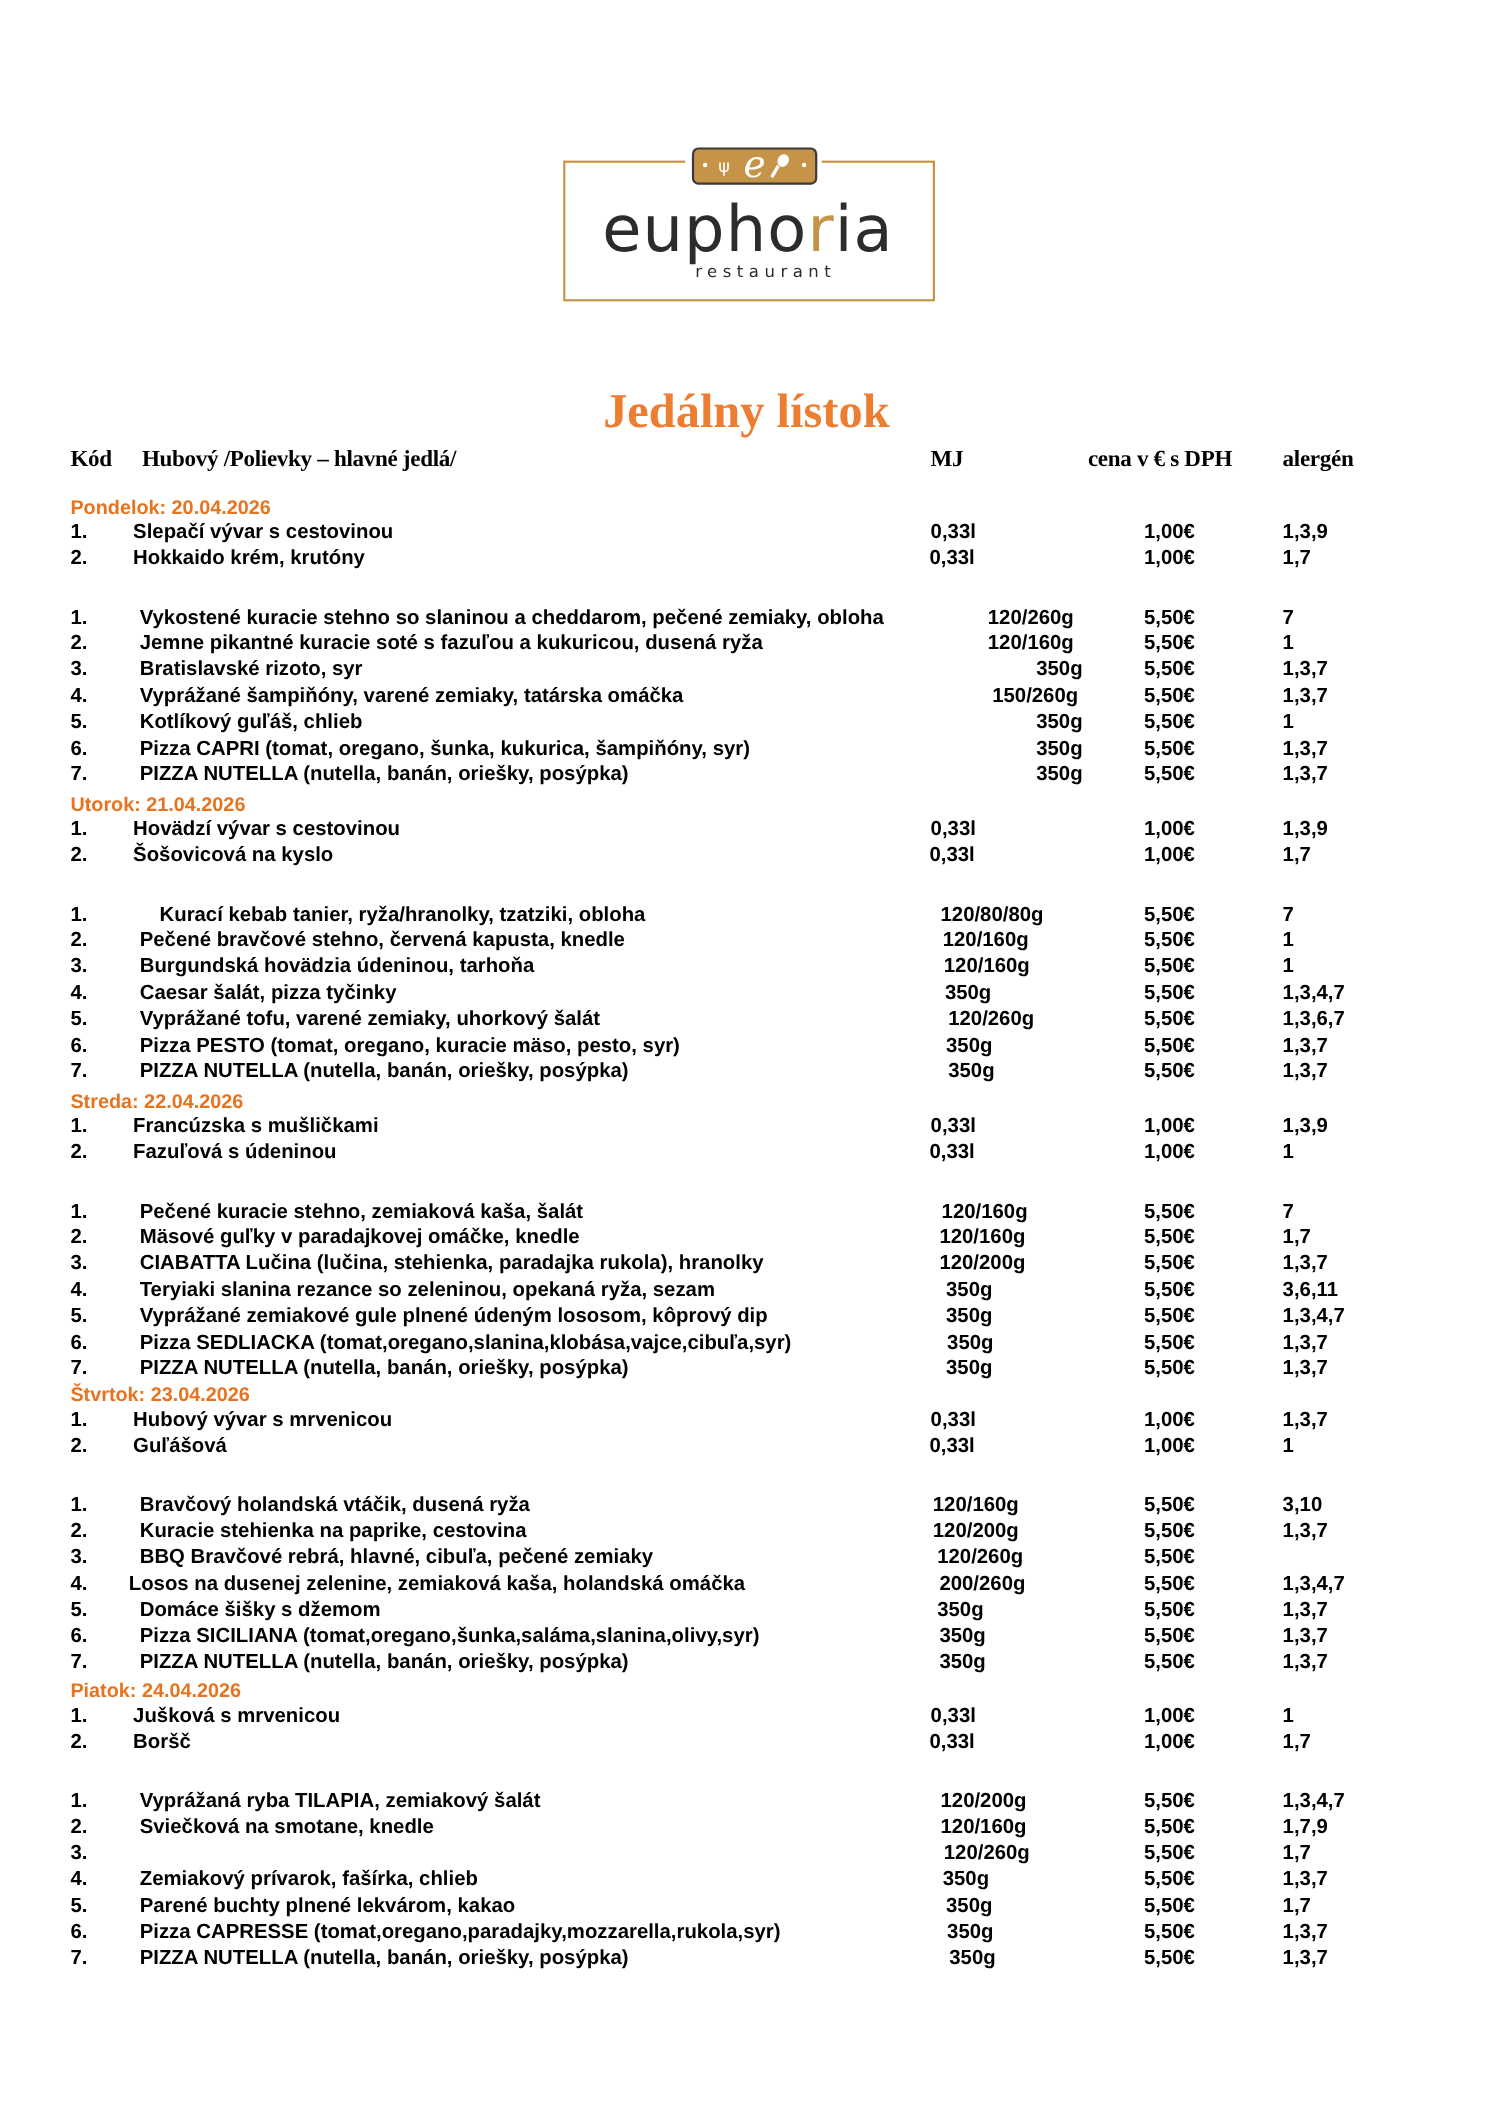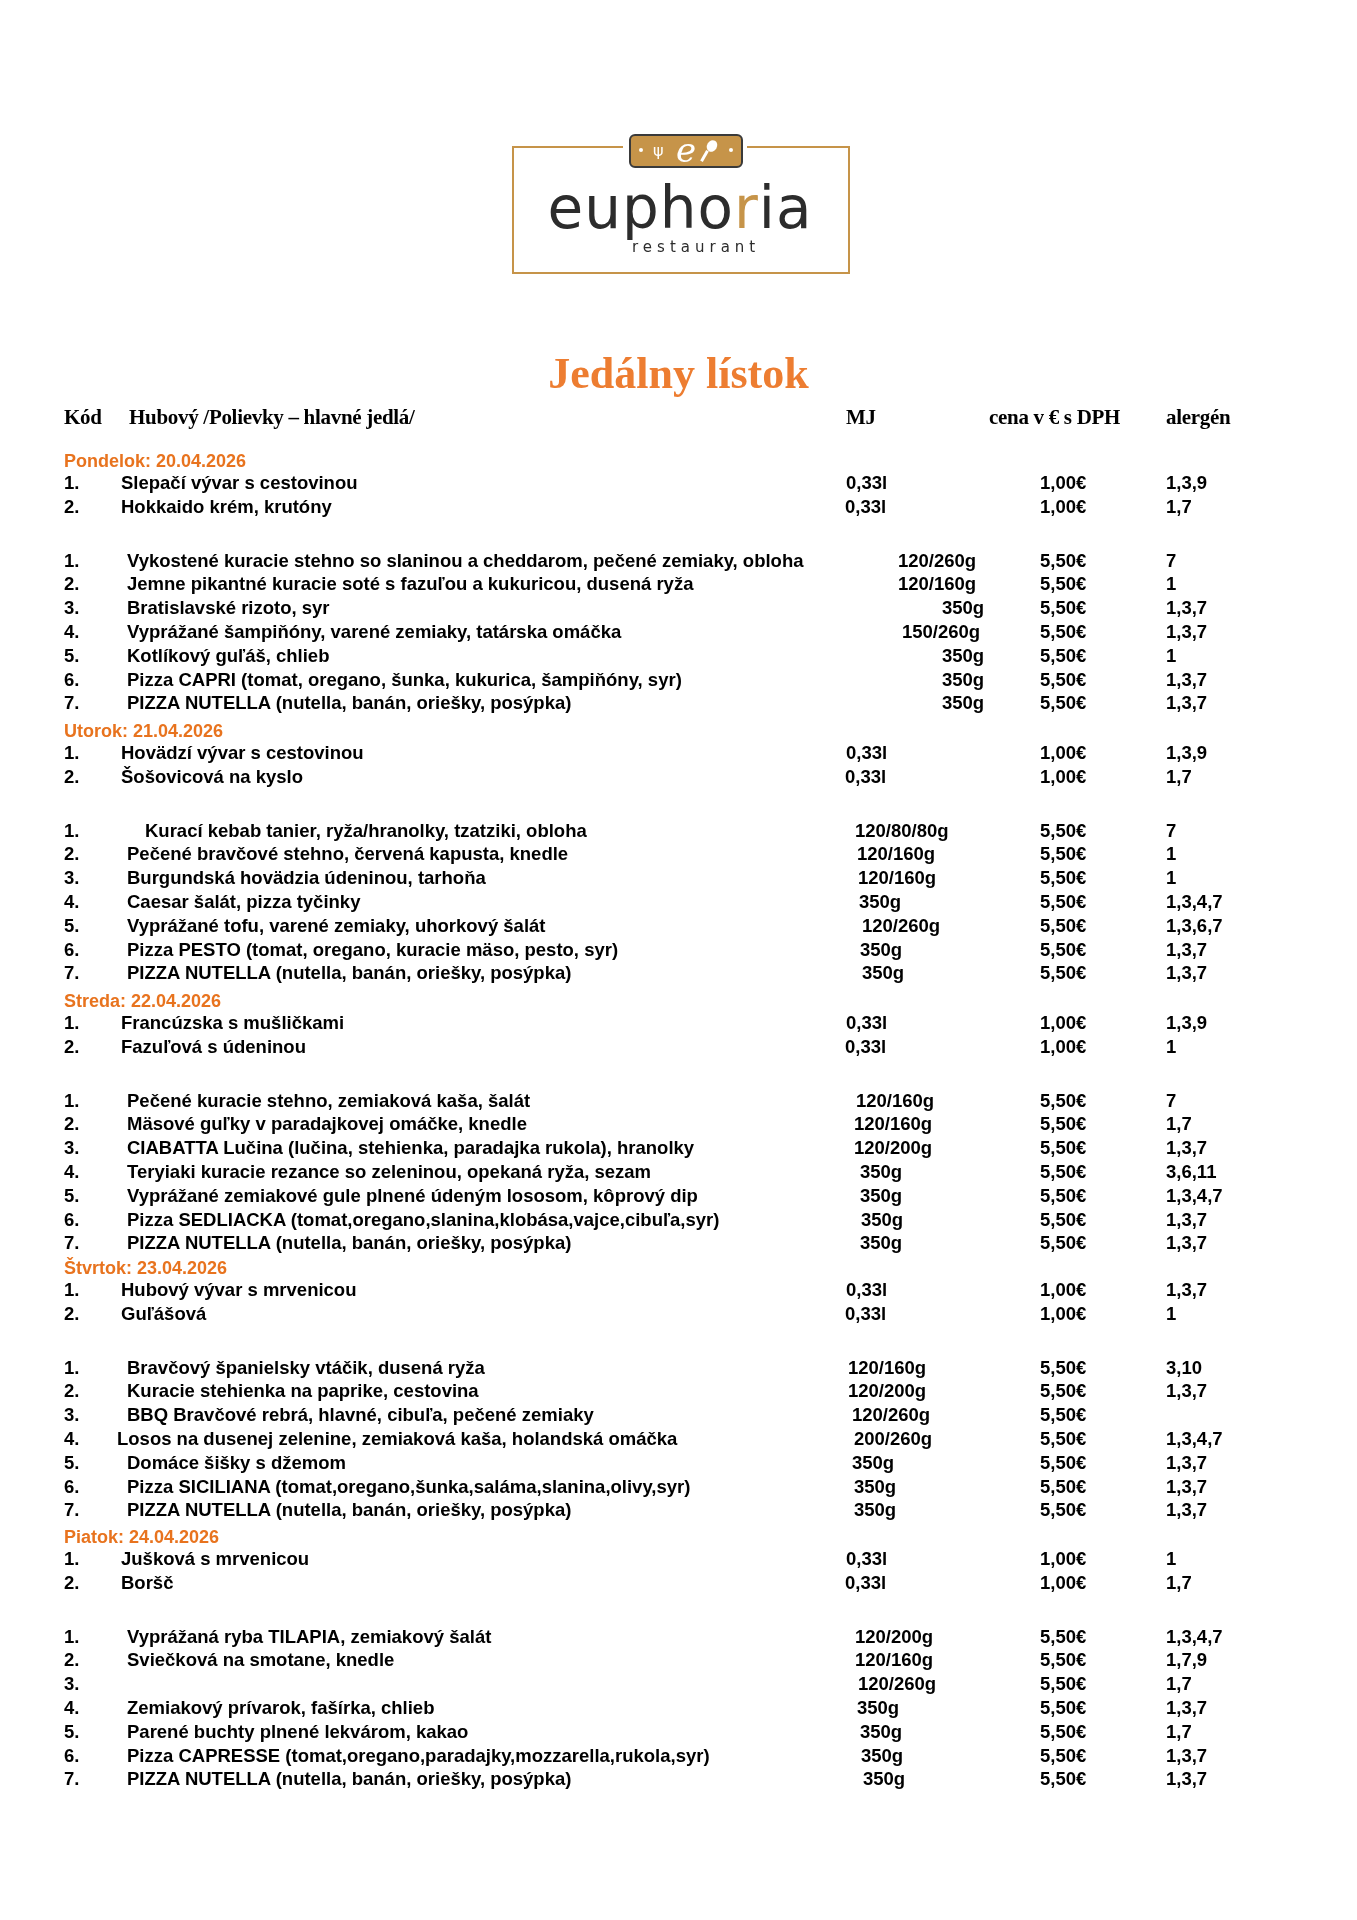--- a/index.html
+++ b/index.html
@@ -217,21 +217,21 @@
     </div>
     <div class="row" style="top: 1136.2px;">
       <span style="left: 64px;">3.</span>
       <span style="left: 127px;">CIABATTA  Lučina (lučina, stehienka, paradajka rukola), hranolky</span>
       <span style="left: 854px;">120/200g</span>
       <span style="left: 1040px;">5,50€</span>
       <span style="left: 1166px;">1,3,7</span>
     </div>
     <div class="row" style="top: 1160px;">
       <span style="left: 64px;">4.</span>
-      <span style="left: 127px;">Teryiaki kuracie rezance so zeleninou, opekaná ryža, sezam</span>
+      <span style="left: 127px;">Teryiaki slanina rezance so zeleninou, opekaná ryža, sezam</span>
       <span style="left: 860px;">350g</span>
       <span style="left: 1040px;">5,50€</span>
       <span style="left: 1166px;">3,6,11</span>
     </div>
     <div class="row" style="top: 1183.8px;">
       <span style="left: 64px;">5.</span>
       <span style="left: 127px;">Vyprážané zemiakové gule plnené údeným lososom, kôprový dip</span>
       <span style="left: 860px;">350g</span>
       <span style="left: 1040px;">5,50€</span>
       <span style="left: 1166px;">1,3,4,7</span>
@@ -260,21 +260,21 @@
     </div>
     <div class="row" style="top: 1301.8px;">
       <span style="left: 64px;">2.</span>
       <span style="left: 121px;">Guľášová</span>
       <span style="left: 845px;">0,33l</span>
       <span style="left: 1040px;">1,00€</span>
       <span style="left: 1166px;">1</span>
     </div>
     <div class="row" style="top: 1355.6px;">
       <span style="left: 64px;">1.</span>
-      <span style="left: 127px;">Bravčový španielsky vtáčik, dusená ryža</span>
+      <span style="left: 127px;">Bravčový holandská vtáčik, dusená ryža</span>
       <span style="left: 848px;">120/160g</span>
       <span style="left: 1040px;">5,50€</span>
       <span style="left: 1166px;">3,10</span>
     </div>
     <div class="row" style="top: 1379.4px;">
       <span style="left: 64px;">2.</span>
       <span style="left: 127px;">Kuracie stehienka na paprike, cestovina</span>
       <span style="left: 848px;">120/200g</span>
       <span style="left: 1040px;">5,50€</span>
       <span style="left: 1166px;">1,3,7</span>

